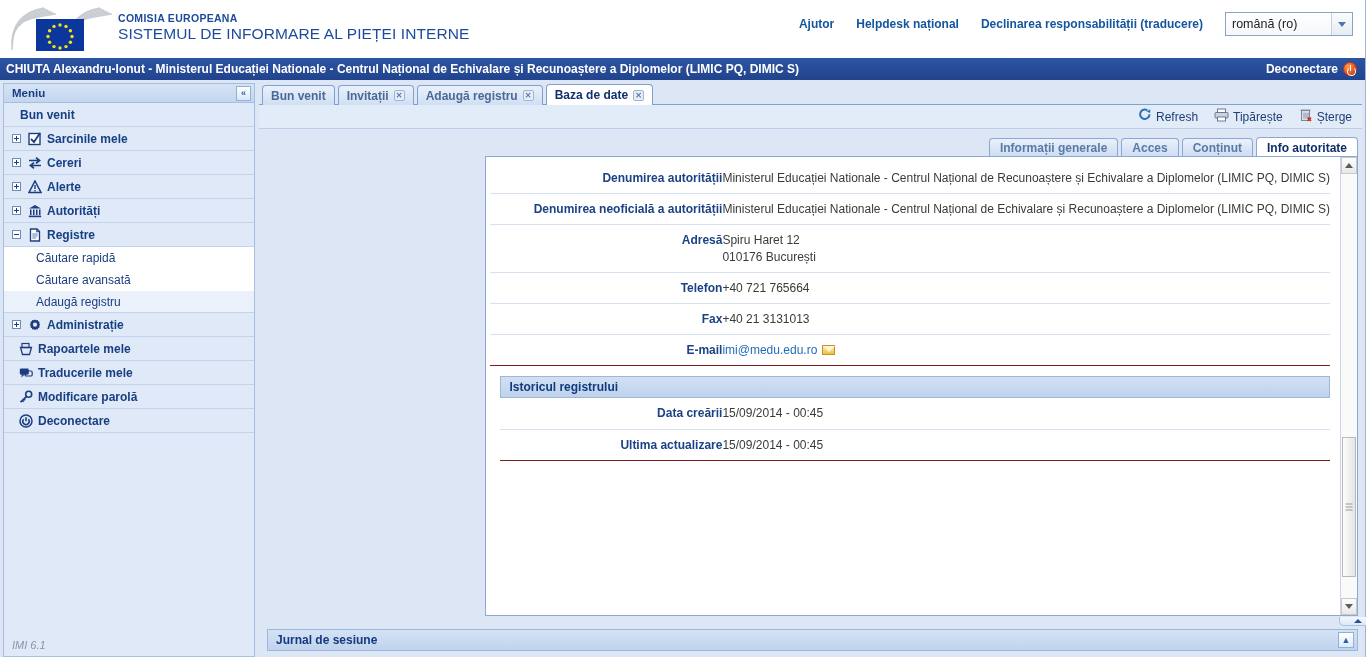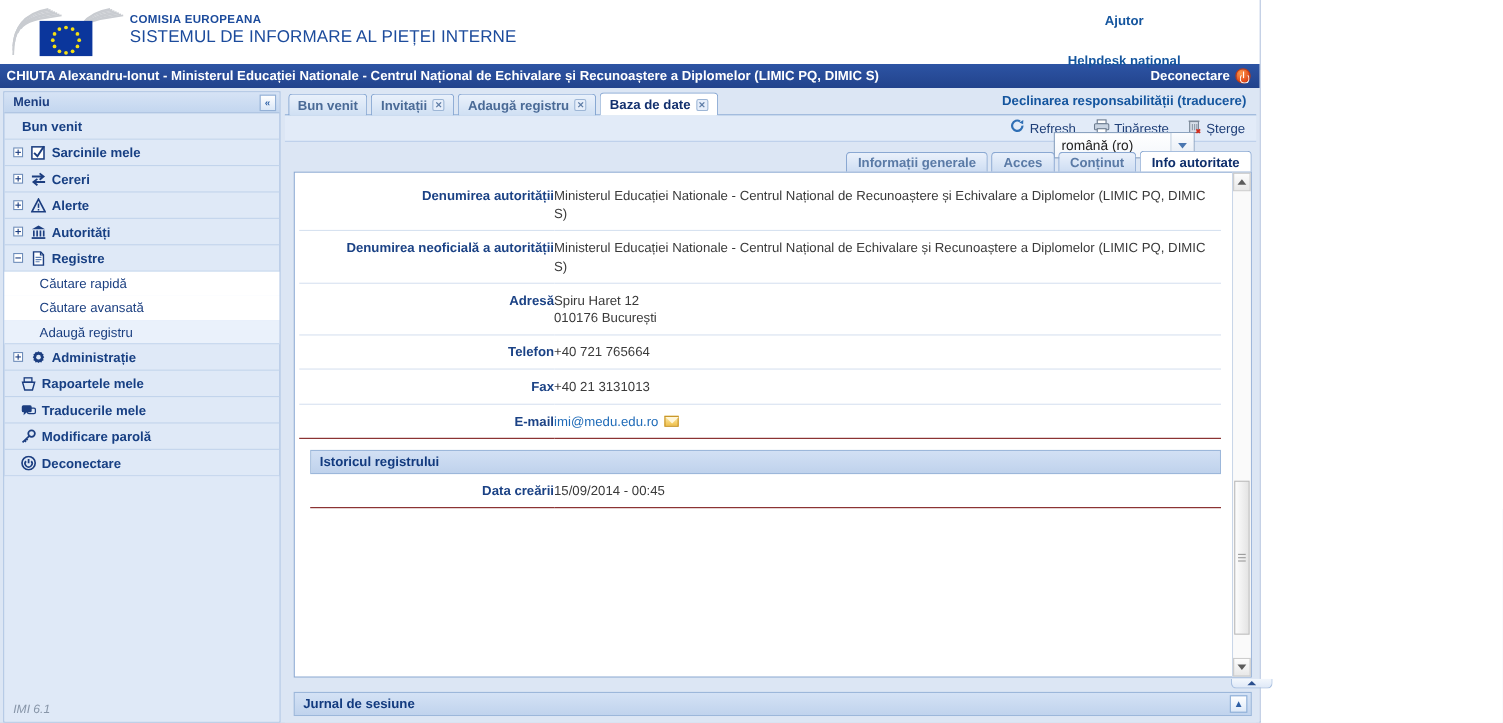--- a/index.html
+++ b/index.html
@@ -5,21 +5,21 @@
   * { box-sizing: border-box; }
   html, body {
     margin: 0; padding: 0;
     width: 1366px; height: 657px;
     overflow: hidden;
     font-family: "Liberation Sans", sans-serif;
     font-size: 12px;
     background: #ffffff;
   }
   #app {
-    width: 1146px; height: 657px;
+    width: 1366px; height: 657px;
     position: relative;
     background: #ffffff;
     border: 1px solid #9fb4d6;
     border-top: none;
     border-left: none;
   }
 
   
   .topbar {
     height: 58px;
@@ -43,21 +43,21 @@
     font-weight: bold;
   }
   .brand .main {
     color: #1c4b9c;
     font-size: 15.5px;
     letter-spacing: .1px;
     margin-top: 1px;
   }
   .toplinks {
     position: absolute; right: 12px; top: 12px;
-    display: flex; align-items: center; gap: 22px; flex-direction: column;
+    display: flex; align-items: center; gap: 22px;
   }
   .toplink {
     color: #14559e;
     font-weight: bold;
     font-size: 12px;
     text-decoration: none;
     cursor: pointer;
     white-space: nowrap;
   }
   .lang-select {
@@ -767,20 +767,24 @@
                 </table>
 
               <div class="section-head">Istoricul registrului</div>
               <div class="section-body">
                 <table class="fields">
                   <tbody>
                       <tr>
                     <td class="lbl" style="width:222px;">Data creării</td>
                     <td class="val">15/09/2014 - 00:45</td>
                   </tr>
+                  <tr>
+                    <td class="lbl" style="width:222px;">Ultima actualizare</td>
+                    <td class="val">15/09/2014 - 00:45</td>
+                  </tr>
                 </tbody>
                   </table>
               </div>
 
             </div>
           </div>
 
           <div class="vscroll">
             <div class="vs-btn">
                 <i class="tri-up"></i>

